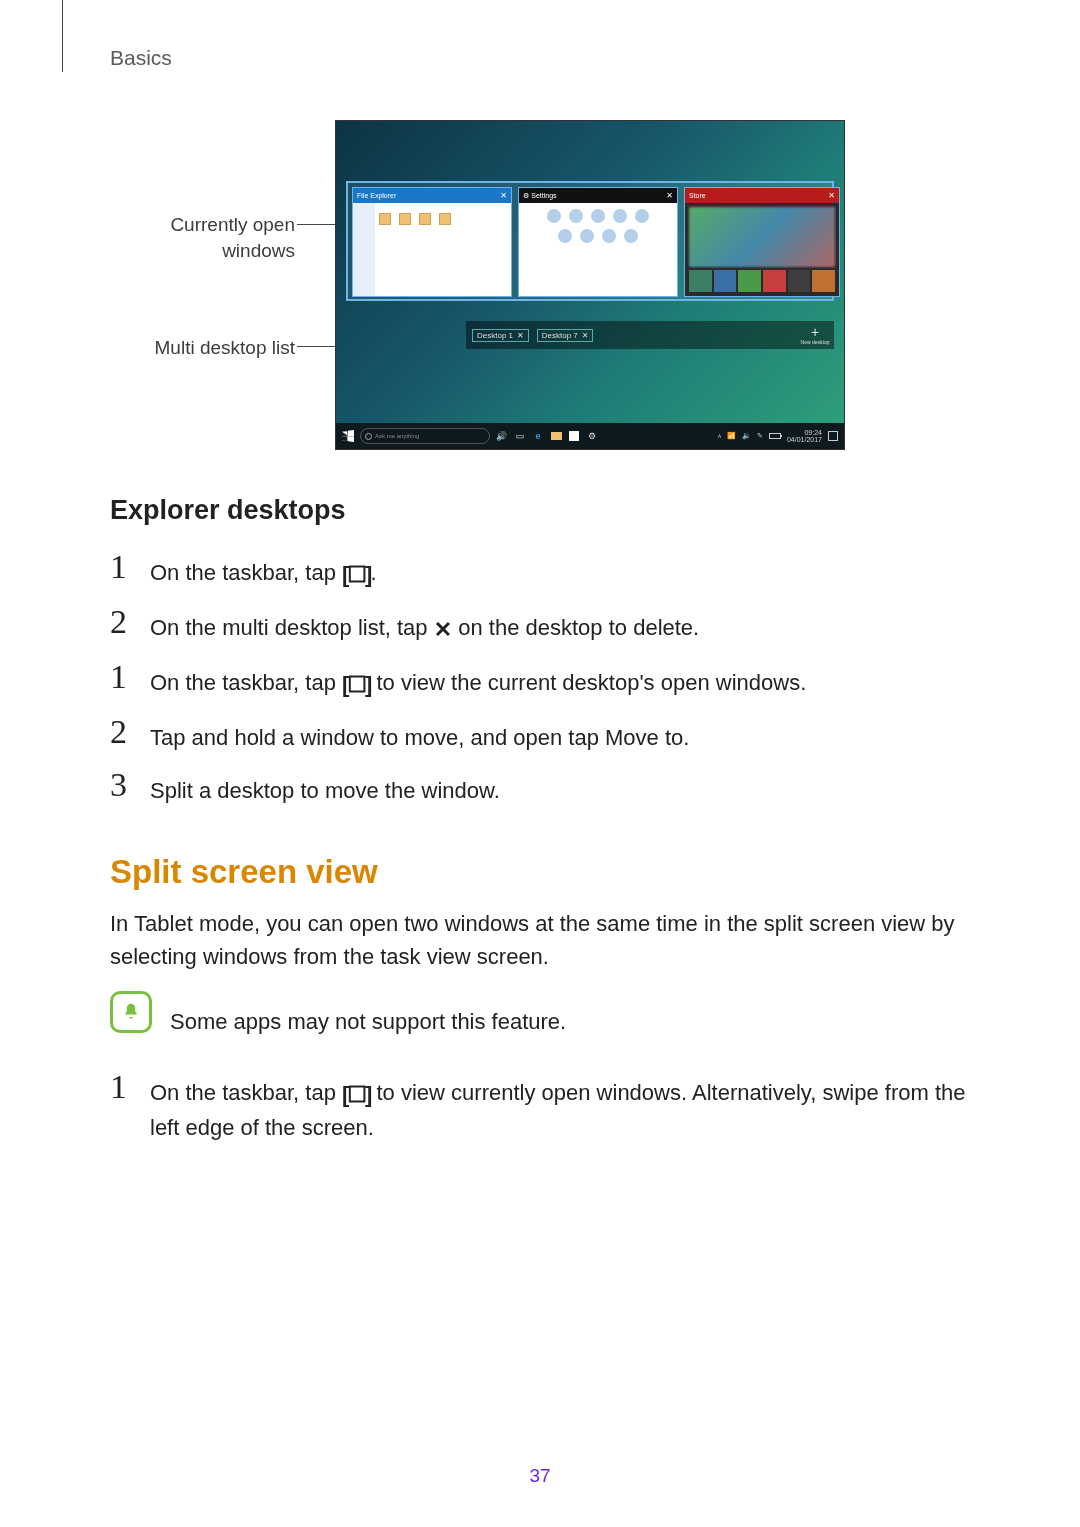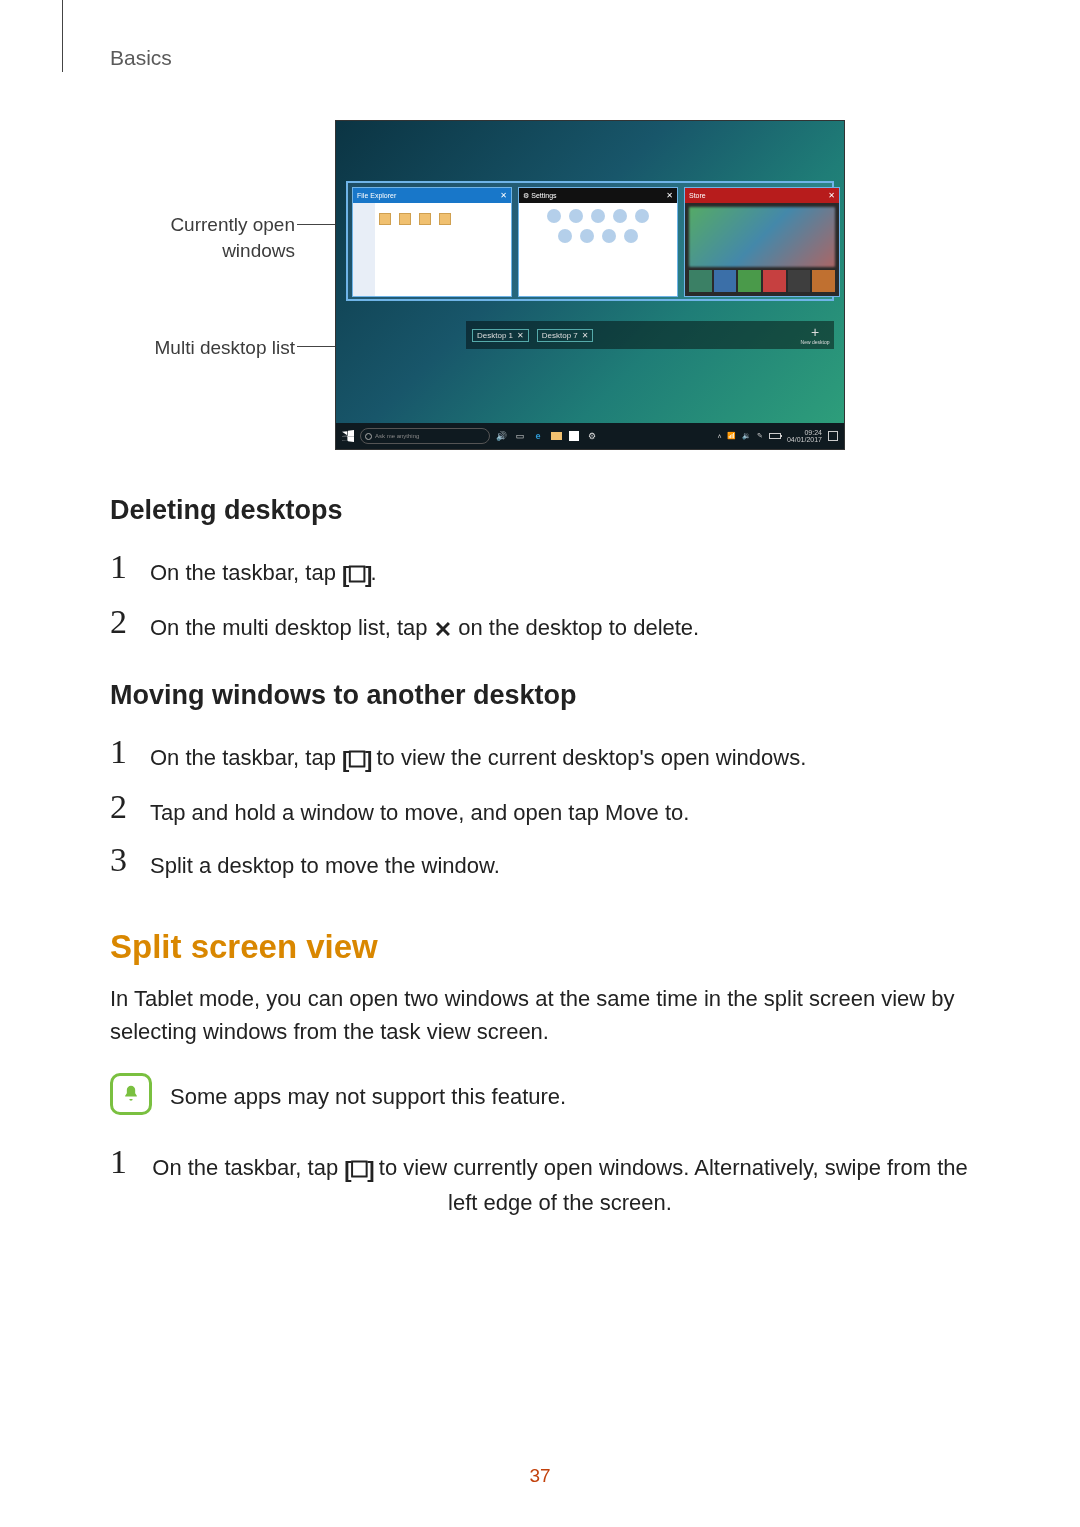--- a/index.html
+++ b/index.html
@@ -94,31 +94,31 @@
   .bat { width:12px; height:6px; border:1px solid #ccc; position:relative; }
   .bat:after { content:""; position:absolute; right:-2px; top:1px; width:1px; height:2px; background:#ccc; }
   .clock { text-align:right; line-height:1; }
   .notif-sq { width:10px; height:10px; border:1px solid #ccc; }
   .content { position:absolute; left:110px; top:495px; width:860px; }
   h3.sub { font-size:27px; font-weight:700; margin-bottom:24px; margin-top:34px; }
   h3.sub:first-child { margin-top:0; }
   h2.orange { font-size:33px; font-weight:700; color:#d98700; margin-top:46px; margin-bottom:16px; }
   .step { display:flex; gap:14px; margin:14px 0; align-items:flex-start; }
   .step-num { font-size:34px; font-weight:400; line-height:1; min-width:26px; font-family:Georgia,serif; }
-  .step-text { font-size:22px; line-height:1.5; padding-top:6px;text-align:center; }
+  .step-text { font-size:22px; line-height:1.5; padding-top:6px; }
   p.body { font-size:22px; line-height:1.5; margin:8px 0; }
-  .note-row { display:flex; gap:18px; align-items:center; margin:18px 0 24px; }
+  .note-row { display:flex; gap:18px; align-items:flex-start; margin:18px 0 24px; }
   .note-icon { width:42px; height:42px; border:3px solid #7ac040; border-radius:10px; display:flex; align-items:center; justify-content:center; flex-shrink:0; }
   .bell { width:20px; height:20px; position:relative; }
   .bell svg { width:100%; height:100%; }
   .inline-icon { display:inline-block; vertical-align:-2px; }
   .tv-icon-b { font-weight:700; letter-spacing:-2px; }
   .x-icon { font-weight:700; }
   b { font-weight:400; }
-  .pagenum { position:absolute; bottom:40px; width:100%; text-align:center; font-size:19px; color:#c2410c; }
+  .pagenum { position:absolute; bottom:40px; width:100%; text-align:center; font-size:19px; color:#6d28d9; }
 </style>
 </head>
 <body>
 
 <div class="side-line"></div>
 <div class="header-basics">Basics</div>
 
 <div class="diagram">
   <div class="label-right label1"><span style="white-space:pre-line">Currently open
 windows</span></div>
@@ -225,37 +225,36 @@
             <div>04/01/2017</div>
           </div>
         <div class="notif-sq"></div>
       </div>
     </div>
   </div>
 </div>
 
 <div class="content">
 
-  <h3 class="sub">Deleting desktops</h3>
+  <h3 class="sub">Explorer desktops</h3>
 
   <div class="step">
     <div class="step-num">1</div>
     <div class="step-text">
       <span>On the taskbar, tap </span><span class="inline-icon tv-icon-b">[☐]</span><span>.</span>
     </div>
   </div>
 
   <div class="step">
     <div class="step-num">2</div>
     <div class="step-text">
       <span>On the multi desktop list, tap </span><span class="inline-icon x-icon">✕</span><span> on the desktop to delete.</span>
     </div>
   </div>
 
-  <h3 class="sub">Moving windows to another desktop</h3>
 
   <div class="step">
     <div class="step-num">1</div>
     <div class="step-text">
       <span>On the taskbar, tap </span><span class="inline-icon tv-icon-b">[☐]</span><span> to view the current desktop's open windows.</span>
     </div>
   </div>
 
   <div class="step">
     <div class="step-num">2</div>

